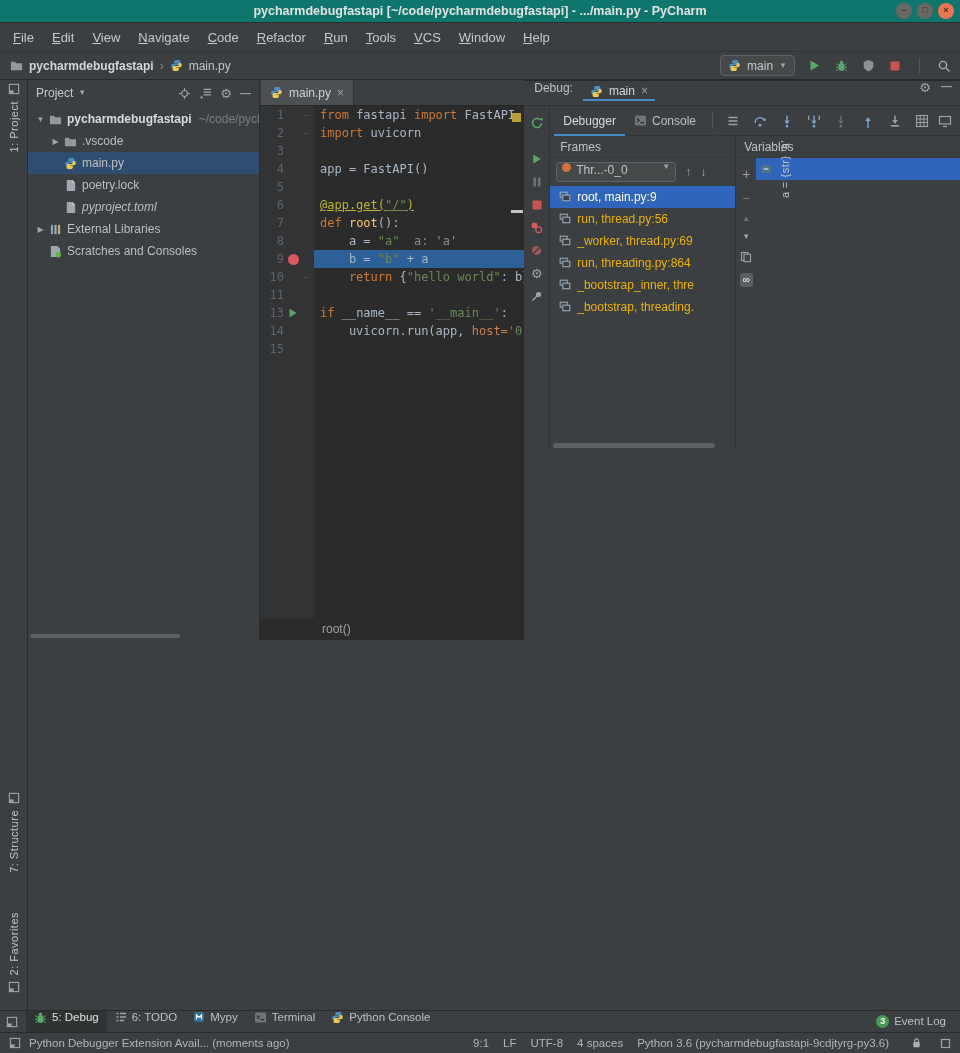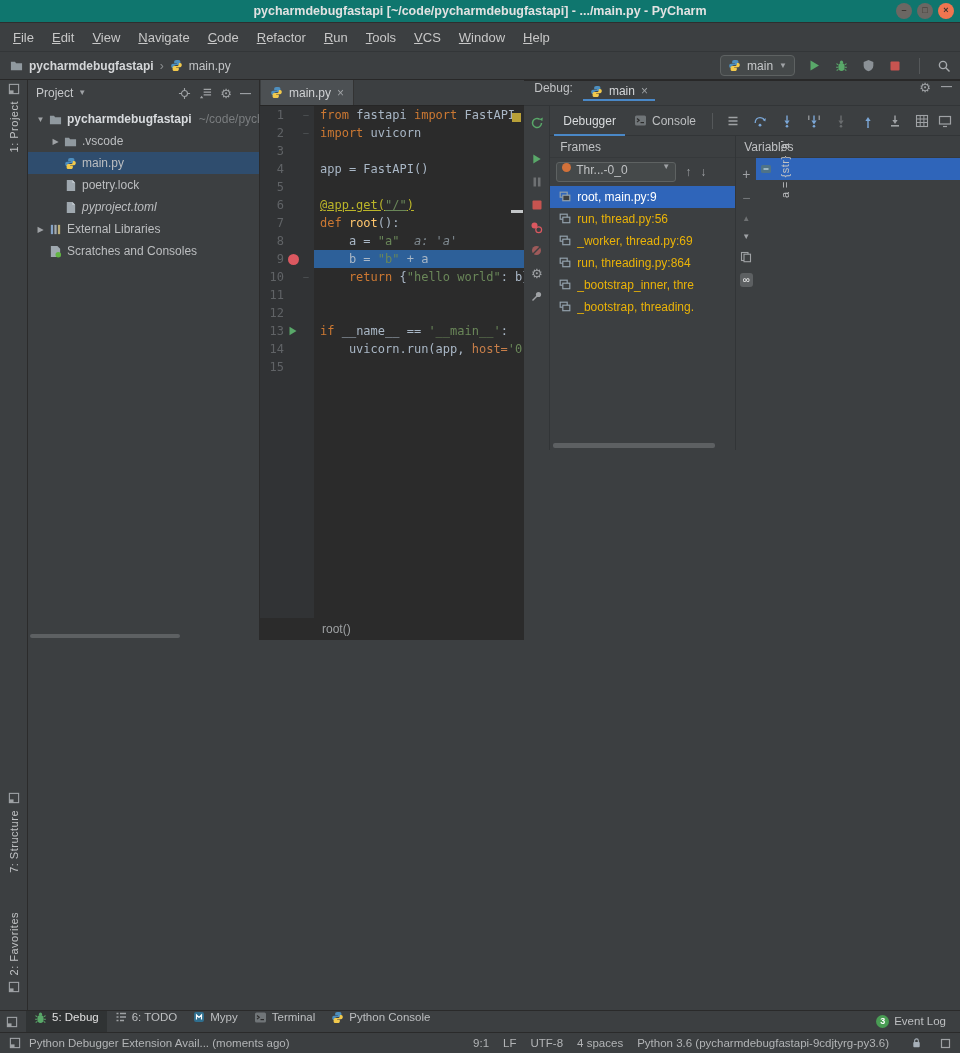--- a/index.html
+++ b/index.html
@@ -58,21 +58,21 @@
   .gut{width:54px;background:#313335;display:flex;flex-shrink:0;color:#606366}
   .gut .n{width:26px;text-align:right;padding-right:2px}
   .gut .ic{width:14px;display:inline-flex;align-items:center;justify-content:center}
   .gut .fold{width:12px;text-align:center;color:#5a5e60;font-size:9px}
   .codeln{flex:1;white-space:pre;color:#a9b7c6;padding-left:6px;min-width:0}
   .line.exec .codeln{background:#2d6099}
   .edfill{flex:1;display:flex}
   .edfill .gut{height:100%}
   .kw{color:#cc7832}.str{color:#6a8759}.num{color:#6897bb}.fn{color:#ffc66d}
   .deco{color:#bbb529}.param{color:#c77e49}.d{color:#a9b7c6}
-  .hint{color:#808b92;font-style:italic}.u{text-decoration:underline}
+  .hint{color:#808b92;}.u{text-decoration:underline}
   .mark-warn{position:absolute;top:7px;right:3px;width:9px;height:9px;background:#b8a038}
   .mark-caret{position:absolute;top:104px;right:1px;width:12px;height:3px;background:#c3c6c8}
   .edcrumb{height:22px;display:flex;align-items:center;padding-left:62px;color:#9ea1a3;background:#2b2b2b;flex-shrink:0}
   
   .debug{height:370px;background:#3c3f41;border-top:1px solid #282828;display:flex;flex-direction:column;flex-shrink:0}
   .dhead{height:25px;display:flex;align-items:flex-start;padding:0 8px 0 10px;gap:10px;border-bottom:1px solid #323537;flex-shrink:0}
   .dlabel{color:#c0c2c4}
   .dtab-main{display:flex;align-items:center;gap:6px;padding:3px 7px;box-shadow:inset 0 -2px 0 #4a88c7;color:#d4d6d8}
   .dbody{flex:1;display:flex;min-height:0}
   .dstrip{width:26px;border-right:1px solid #323537;display:flex;flex-direction:column;align-items:center;padding-top:5px;flex-shrink:0}
@@ -444,28 +444,20 @@
                 <div class="line">
                   <div class="gut">
                     <span class="n">11</span>
                     <span class="ic"></span>
                     <span class="fold"></span>
                   </div>
                   <div class="codeln"></div>
                 </div>
                 <div class="line">
                   <div class="gut">
-                    <span class="n">12</span>
-                    <span class="ic"></span>
-                    <span class="fold"></span>
-                  </div>
-                  <div class="codeln"></div>
-                </div>
-                <div class="line">
-                  <div class="gut">
                     <span class="n">13</span>
                     <span class="ic">
                       <svg width="10" height="10" viewBox="0 0 10 10">
                         <path d="M1.5 0.8l7 4.2-7 4.2z" fill="#59a869"></path>
                       </svg>
                     </span>
                     <span class="fold"></span>
                   </div>
                   <div class="codeln"><span class="kw">if</span><span class="d"> __name__ == </span><span class="str">'__main__'</span><span class="d">:</span></div>
                 </div>

